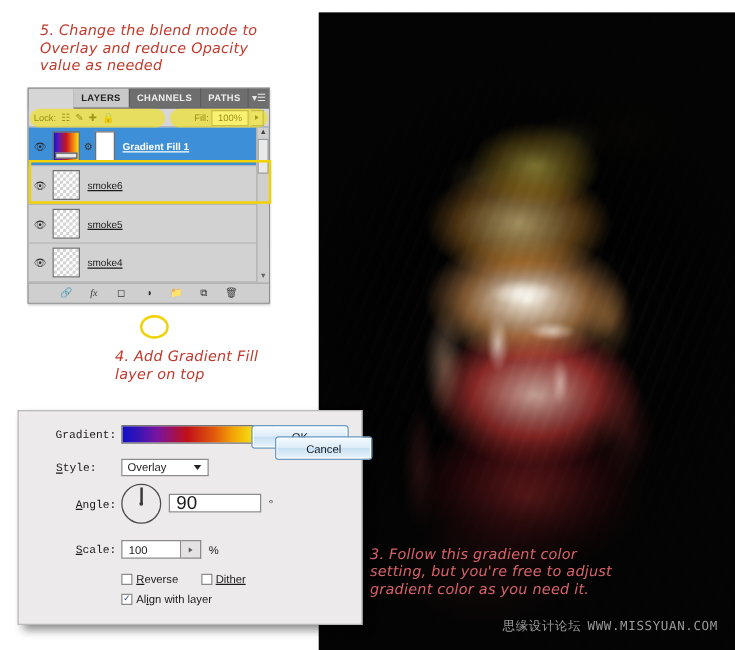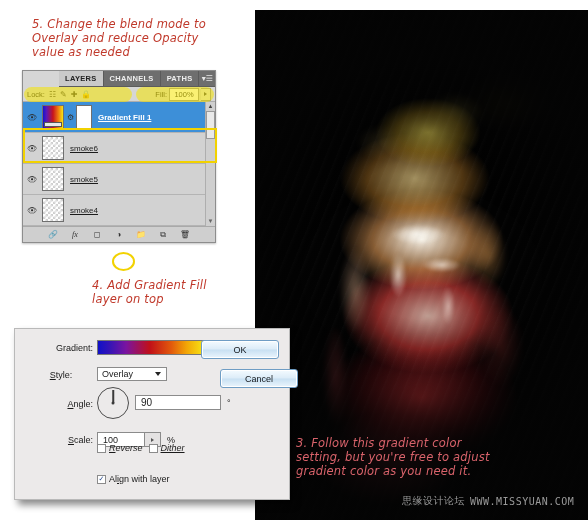--- a/index.html
+++ b/index.html
@@ -200,42 +200,42 @@
   .hl-rect{position:absolute;border:2px solid #f2d200;pointer-events:none;}
 
   
   .dialog{
     position:absolute;left:14px;top:328px;width:274px;height:170px;
     background:#eceaea;border:1px solid #b9b9b9;
     box-shadow:4px 5px 7px rgba(0,0,0,.45);
     font-size:9px;color:#1a1a1a;
   }
   .drow{display:flex;align-items:center;position:absolute;}
-  .dlabel{text-align:right;font-size:9px;}
+  .dlabel{text-align:right;font-size:9px;font-family:Liberation Mono, monospace;}
   .u{text-decoration:underline;}
   .grad-swatch{
     width:110px;height:15px;border:1px solid #777;box-sizing:border-box;
     background:linear-gradient(90deg,#1010c8 0%,#3a14b4 12%,#7a14a0 26%,#c11018 48%,#e25a0c 68%,#f2a506 82%,#f8ec16 100%);
   }
   .grad-drop{
     width:12px;height:15px;border:1px solid #777;border-left:none;background:#e9e7e7;
     display:flex;align-items:center;justify-content:center;box-sizing:border-box;
   }
   .grad-drop i{width:0;height:0;border-left:3px solid transparent;border-right:3px solid transparent;border-top:3px solid #222;}
   .style-combo{
     width:70px;height:14px;background:#fff;border:1px solid #8b8b8b;
     display:flex;align-items:center;padding-left:4px;font-size:9px;position:relative;box-sizing:border-box;
   }
   .style-combo .caret{position:absolute;right:5px;top:50%;transform:translateY(-50%);width:0;height:0;border-left:3.5px solid transparent;border-right:3.5px solid transparent;border-top:4px solid #222;}
   .dial{
     width:30px;height:30px;border-radius:50%;border:1.5px solid #4d4d4d;background:#eceaea;position:relative;
   }
   .dial .needle{position:absolute;left:50%;top:2px;width:1.5px;height:13px;background:#3a3a3a;transform:translateX(-50%);}
   .dial .hub{position:absolute;left:50%;top:50%;width:3px;height:3px;border-radius:50%;background:#3a3a3a;transform:translate(-50%,-50%);}
-  .angle-field{width:86px;height:15px;background:#fff;border:1px solid #8b8b8b;display:flex;align-items:center;padding-left:5px;font-size:10px;box-sizing:border-box;}
+  .angle-field{width:74px;height:15px;background:#fff;border:1px solid #8b8b8b;display:flex;align-items:center;padding-left:5px;font-size:15px;box-sizing:border-box;}
   .scale-field{width:48px;height:15px;background:#fff;border:1px solid #8b8b8b;display:flex;align-items:center;padding-left:5px;font-size:9px;box-sizing:border-box;}
   .scale-spin{width:16px;height:15px;background:#e4e2e2;border:1px solid #8b8b8b;border-left:none;display:flex;align-items:center;justify-content:center;box-sizing:border-box;}
   .scale-spin i{width:0;height:0;border-top:2.5px solid transparent;border-bottom:2.5px solid transparent;border-left:3.5px solid #555;}
   .cbrow{display:flex;align-items:center;gap:3px;font-size:9px;}
   .cb{width:9px;height:9px;border:1px solid #8b8b8b;background:#fff;display:flex;align-items:center;justify-content:center;box-sizing:border-box;font-size:7px;color:#2b4d8f;}
   .dlgbtn{
     width:76px;height:17px;border:1px solid #6f9dc4;border-radius:3px;
     background:linear-gradient(180deg,#f4fbff 0%,#dcecf8 48%,#c8e0f2 52%,#eaf5fd 100%);
     display:flex;align-items:center;justify-content:center;font-size:9px;color:#14181c;
     box-shadow:inset 0 0 0 1px #ffffff;
@@ -392,42 +392,42 @@
       <span class="dlabel"><span class="u">S</span>cale:</span>
     </div>
     <div class="drow" style="left:82px;top:103px;">
       <span class="scale-field">100</span>
       <span class="scale-spin">
           <i></i>
         </span>
       <span style="margin-left:6px;font-size:9px;">%</span>
     </div>
 
-    <div class="drow" style="left:82px;top:114px;gap:6px;font-style:italic;">
+    <div class="drow" style="left:82px;top:129px;gap:18px;">
       <span class="cbrow">
         <span class="cb"></span>
         <span><span class="u">R</span>everse</span>
       </span>
       <span class="cbrow">
         <span class="cb"></span>
         <span><span class="u">Dither</span></span>
       </span>
     </div>
 
     <div class="drow" style="left:82px;top:145px;">
       <span class="cbrow">
         <span class="cb">✓</span>
         <span>Al<span class="u">i</span>gn with layer</span>
       </span>
     </div>
 
     <div class="drow" style="left:186px;top:11px;">
       <span class="dlgbtn">OK</span>
     </div>
-    <div class="drow" style="left:186px;top:40px;padding-left:19px;">
+    <div class="drow" style="left:186px;top:20px;padding-left:19px;">
       <span class="dlgbtn">Cancel</span>
     </div>
   </div>
 
   <div class="watermark">
     <span class="wm-cn">思缘设计论坛</span>
     <span>WWW.MISSYUAN.COM</span>
   </div>
 
 </div>

